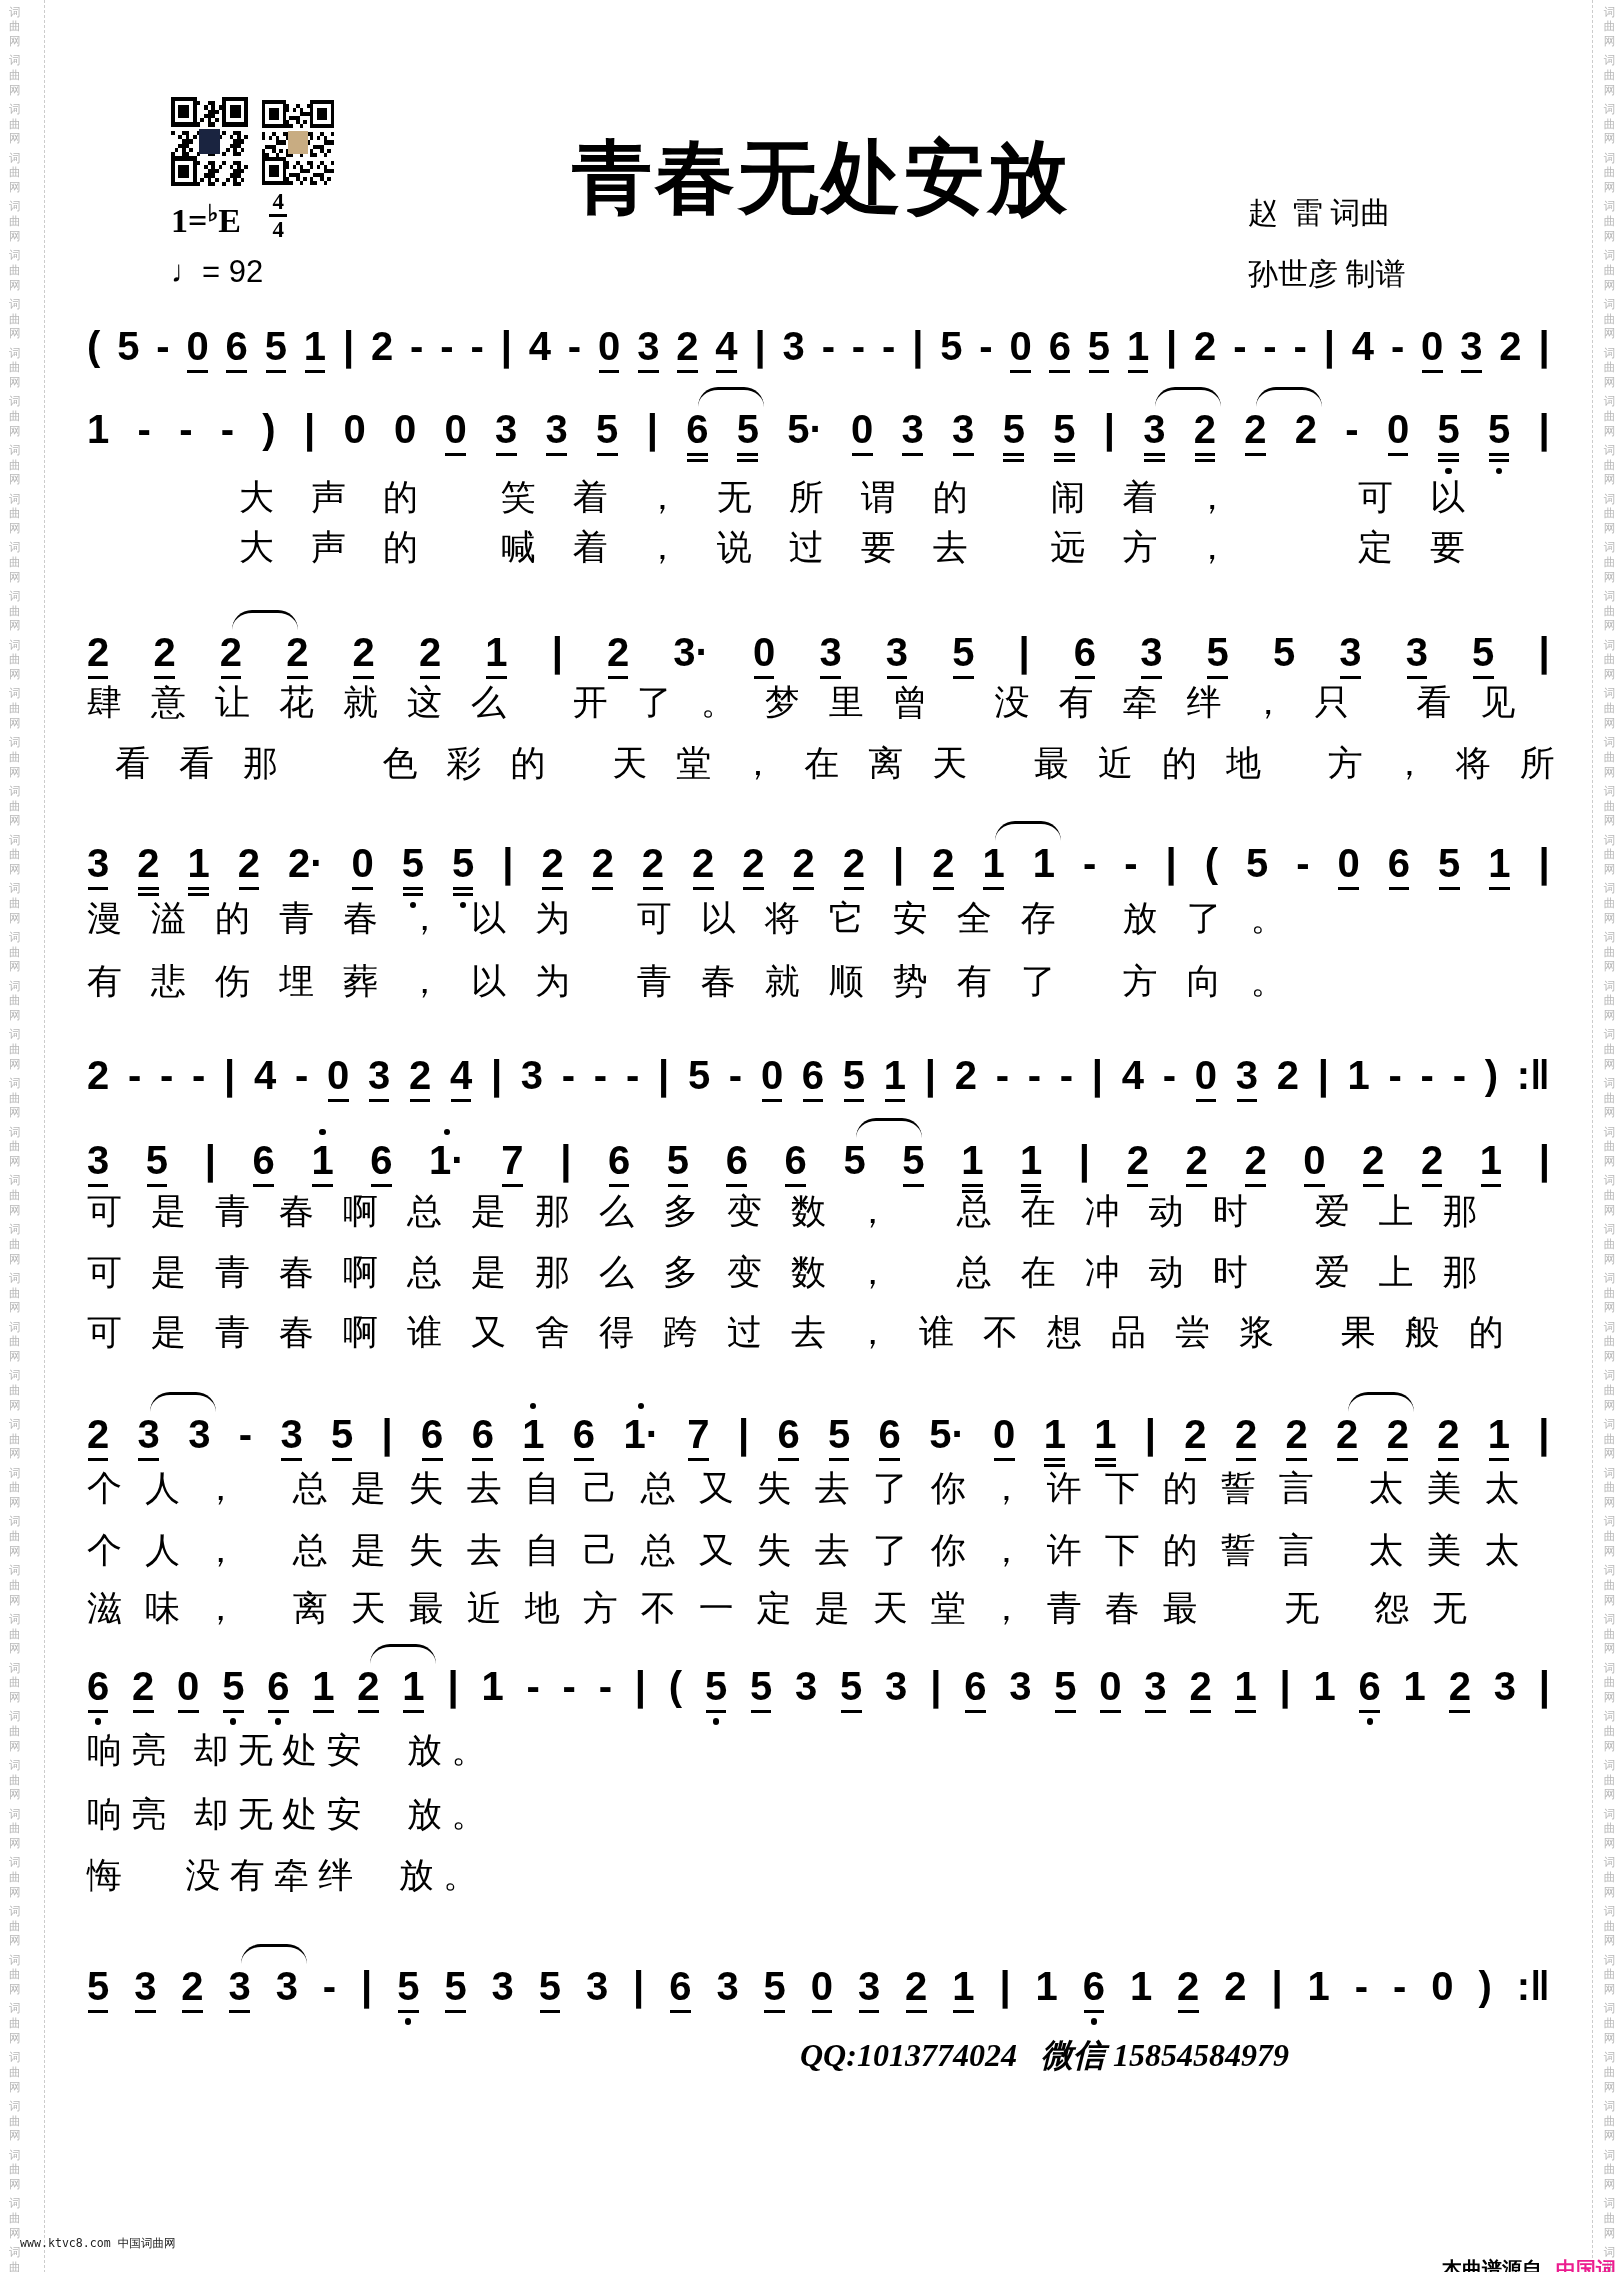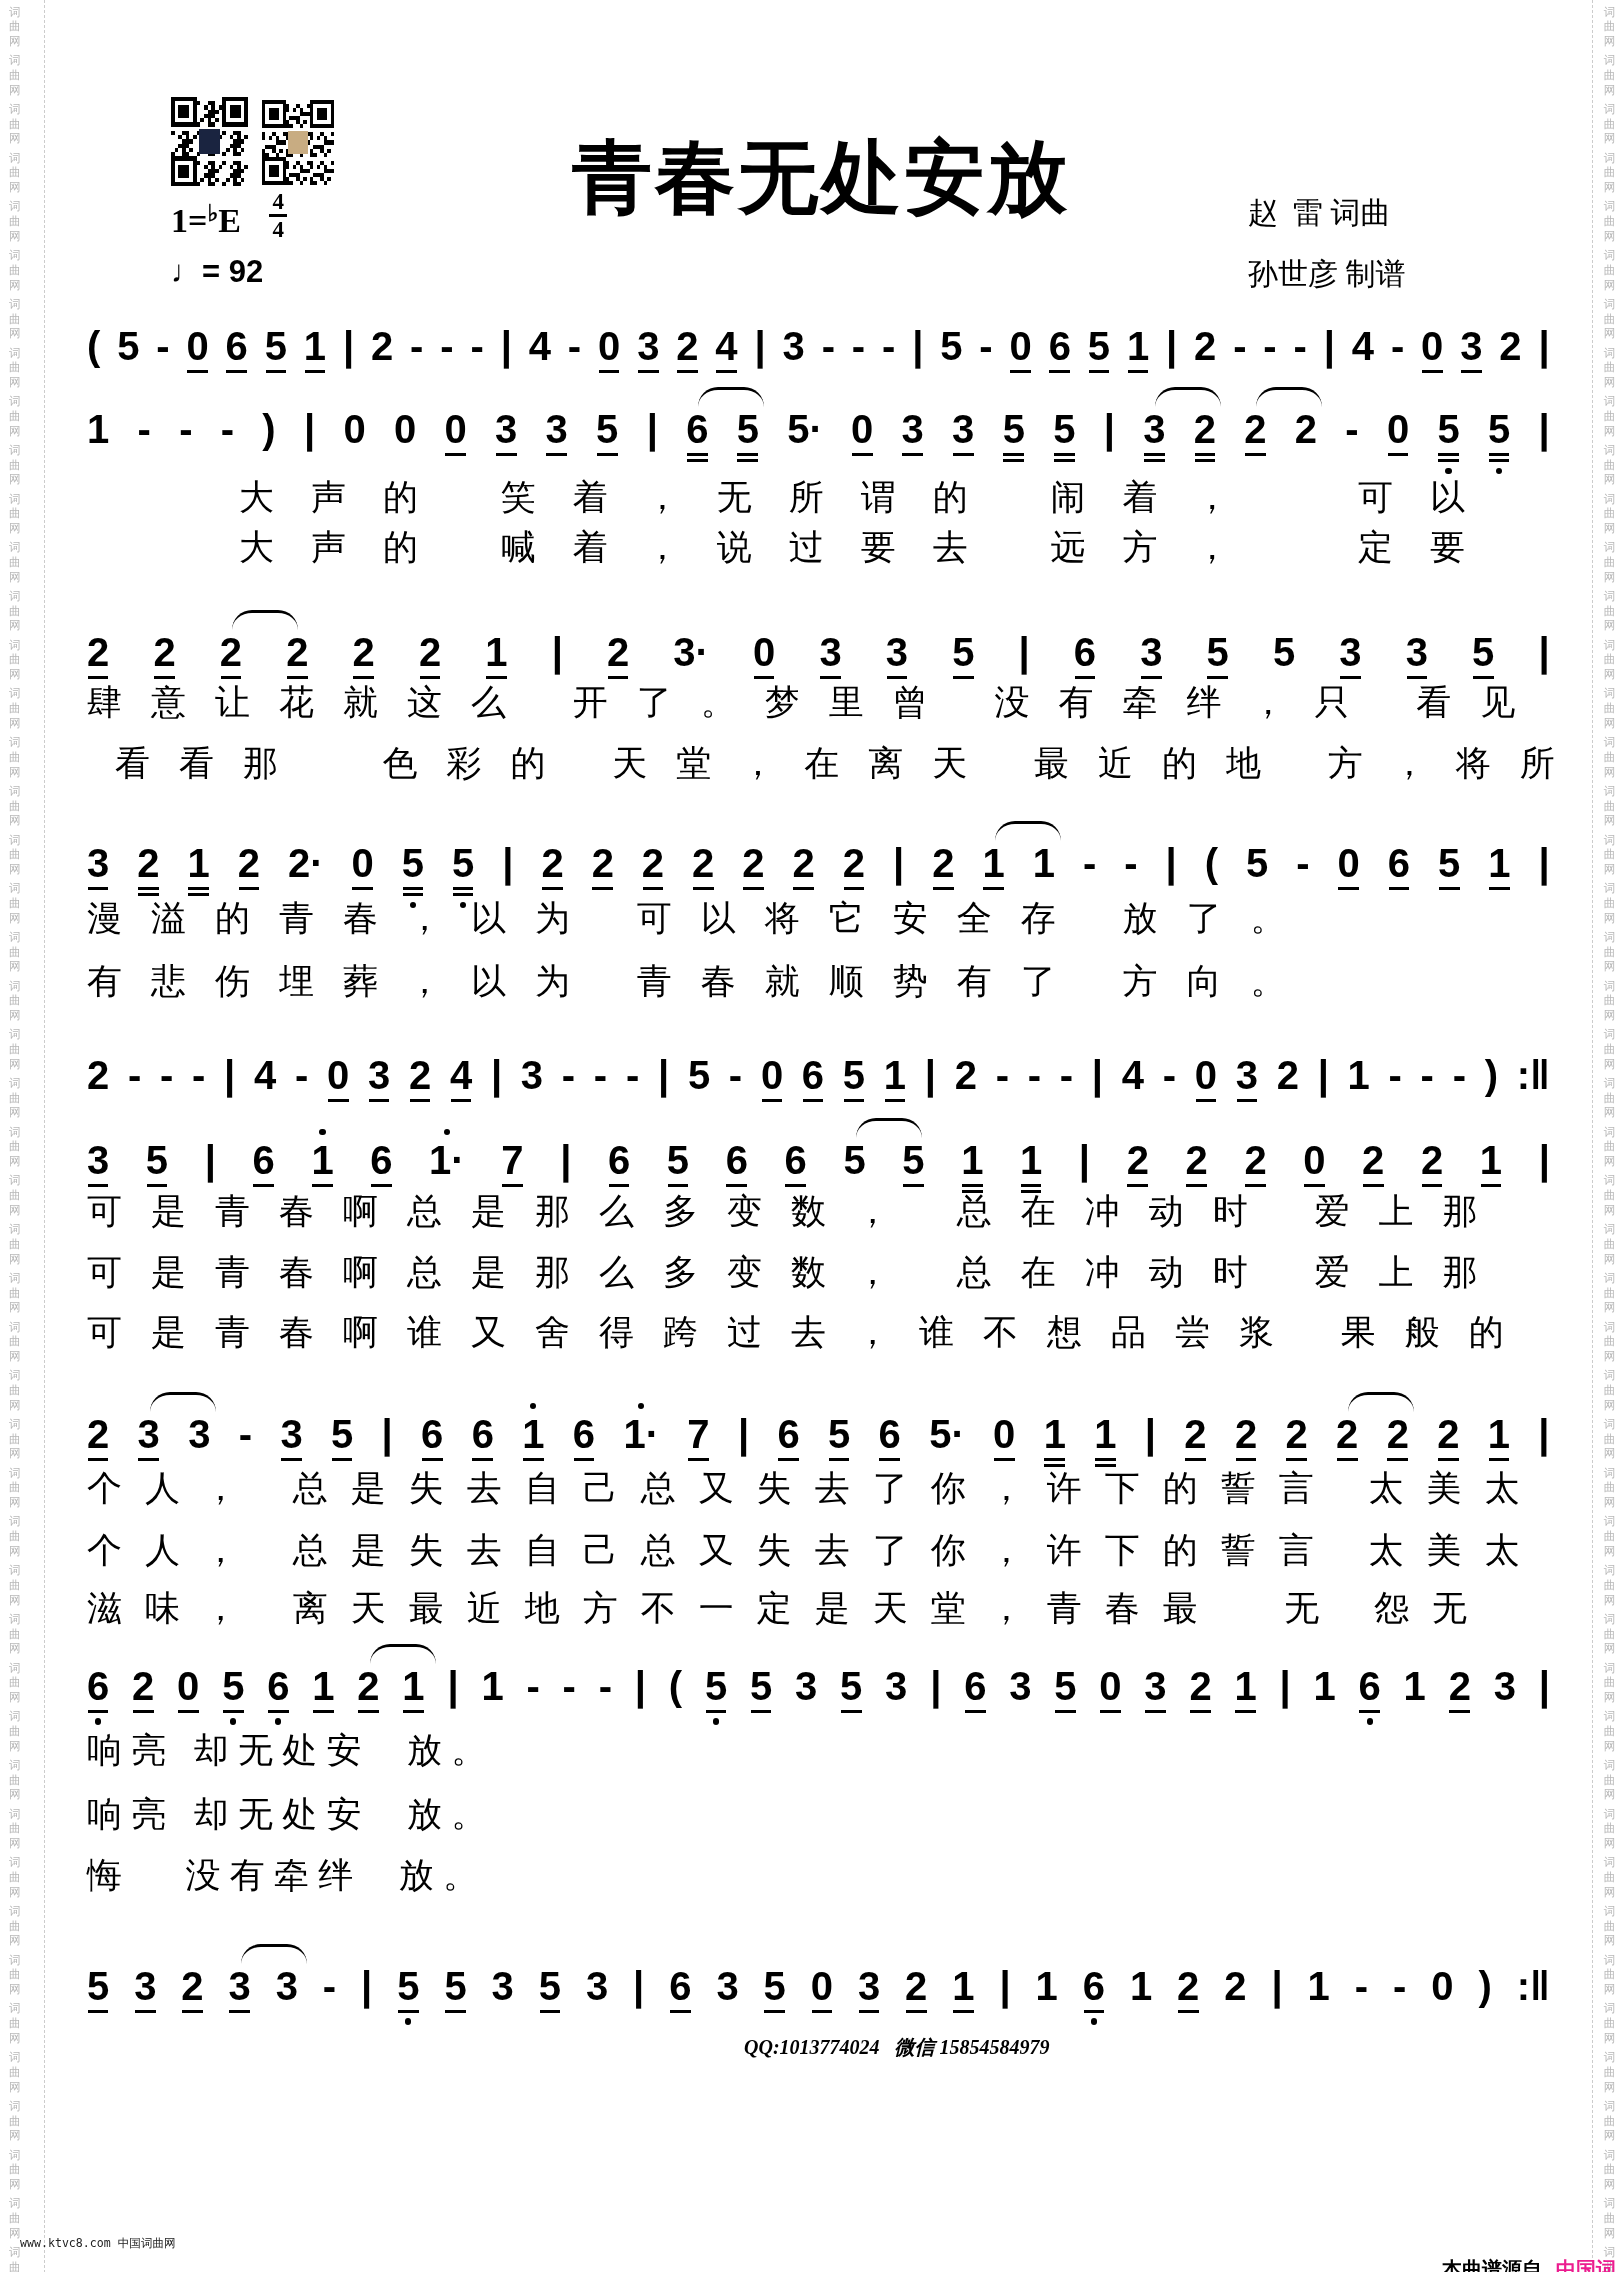--- a/index.html
+++ b/index.html
@@ -19,38 +19,38 @@
   .qr i{display:block;}
   .qr i.b{background:#000;}
   .qr .qr-center{position:absolute;left:36%;top:36%;width:28%;height:28%;}
   #qr1{left:171px;top:97px;width:77px;height:89px;}
   #qr2{left:262px;top:100px;width:72px;height:85px;}
   .keyrow{position:absolute;left:171px;top:190px;font-weight:bold;font-size:34px;line-height:1;}
   .keyrow .flat{font-size:23px;vertical-align:10.8px;}
   .timesig{display:inline-block;margin-left:20px;vertical-align:-4.6px;font-size:23px;line-height:1;text-align:center;}
   .timesig .tt{display:block;border-bottom:3.1px solid #000;padding:0 3.1px 0.8px;}
   .timesig .tbm{display:block;padding-top:0.8px;}
-  .temporow{position:absolute;left:171px;top:254px;font-weight:bold;font-size:31px;font-family:"Liberation Sans",sans-serif;}
+  .temporow{position:absolute;left:171px;top:254px;font-weight:normal;font-size:31px;font-family:"Liberation Sans",sans-serif;}
   .page-title{position:absolute;left:572px;top:125px;font-size:80px;font-weight:bold;letter-spacing:3.1px;font-family:"Liberation Serif",serif;}
   .credit{position:absolute;left:1248px;font-size:30px;white-space:pre;}
   .credit-1{top:193px;} .credit-2{top:254px;text-align:center;}
   
   .mline{position:absolute;left:87px;width:1463px;display:flex;justify-content:space-between;align-items:flex-end;
     font-family:"Liberation Sans",sans-serif;font-weight:bold;font-size:40px;line-height:1;height:46px;}
   .tk{position:relative;display:flex;justify-content:center;}
   .tk .tb{display:block;white-space:pre;}
   .ul{position:absolute;left:0.8px;right:0.8px;height:3.1px;background:#000;}
   .ul.l1{bottom:-7px;} .ul.l2{bottom:-13px;}
   .ndot{position:absolute;left:50%;margin-left:-3.1px;width:6.2px;height:6.2px;border-radius:50%;background:#000;}
   .slur{position:absolute;left:55%;bottom:100%;width:66px;height:17px;border-top:3.9px solid #000;border-radius:33px 33px 0 0;margin-bottom:2.3px;}
   
   .lyr{position:absolute;white-space:pre;font-size:35px;font-family:"Liberation Serif",serif;}
   .ls48{letter-spacing:37px;} .ls40{letter-spacing:29px;} .ls33{letter-spacing:23px;} .ls12{letter-spacing:9.3px;}
   
-  .qq-line{position:absolute;left:744px;top:2034px;font-style:italic;font-weight:bold;font-size:20px;white-space:pre;}
+  .qq-line{position:absolute;left:800px;top:2034px;font-style:italic;font-weight:bold;font-size:32px;white-space:pre;}
   .site-small{position:absolute;left:20px;top:2236px;font-size:11.6px;font-family:"DejaVu Sans Mono",monospace;color:#222;}
   .source-line{position:absolute;left:1428px;top:2232px;font-size:20px;font-weight:bold;font-family:"DejaVu Sans",sans-serif;white-space:pre;}
 </style>
 </head>
 <body>
 
 <div class="wm-col wm-left" id="wm-left">
     <span class="wm-group">
       <span>词</span>
       <span>曲</span>

